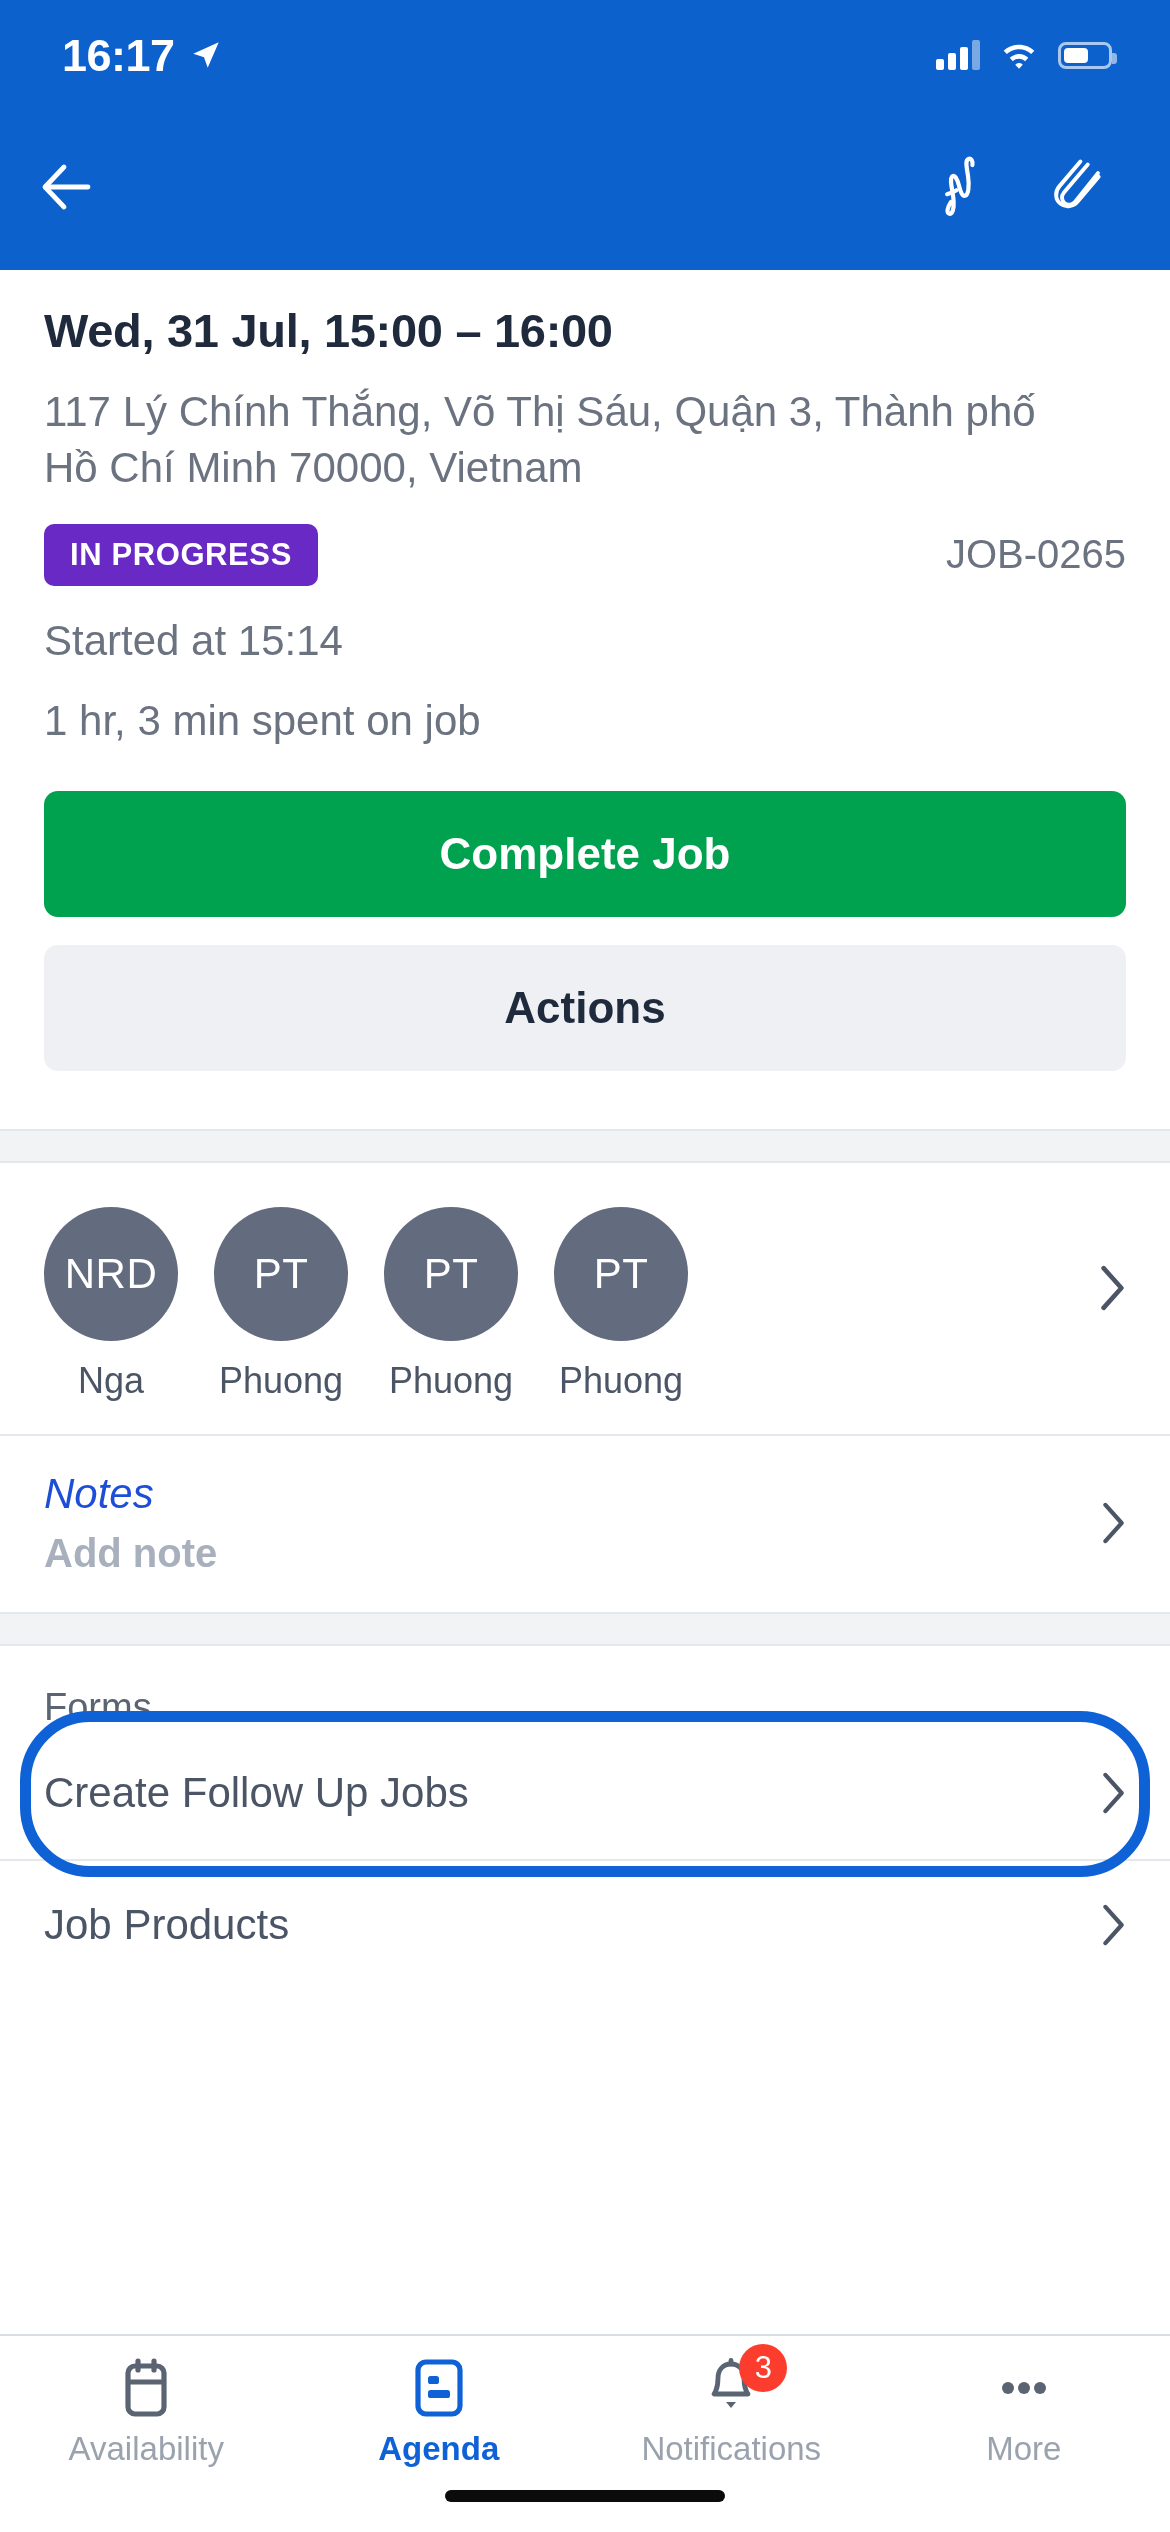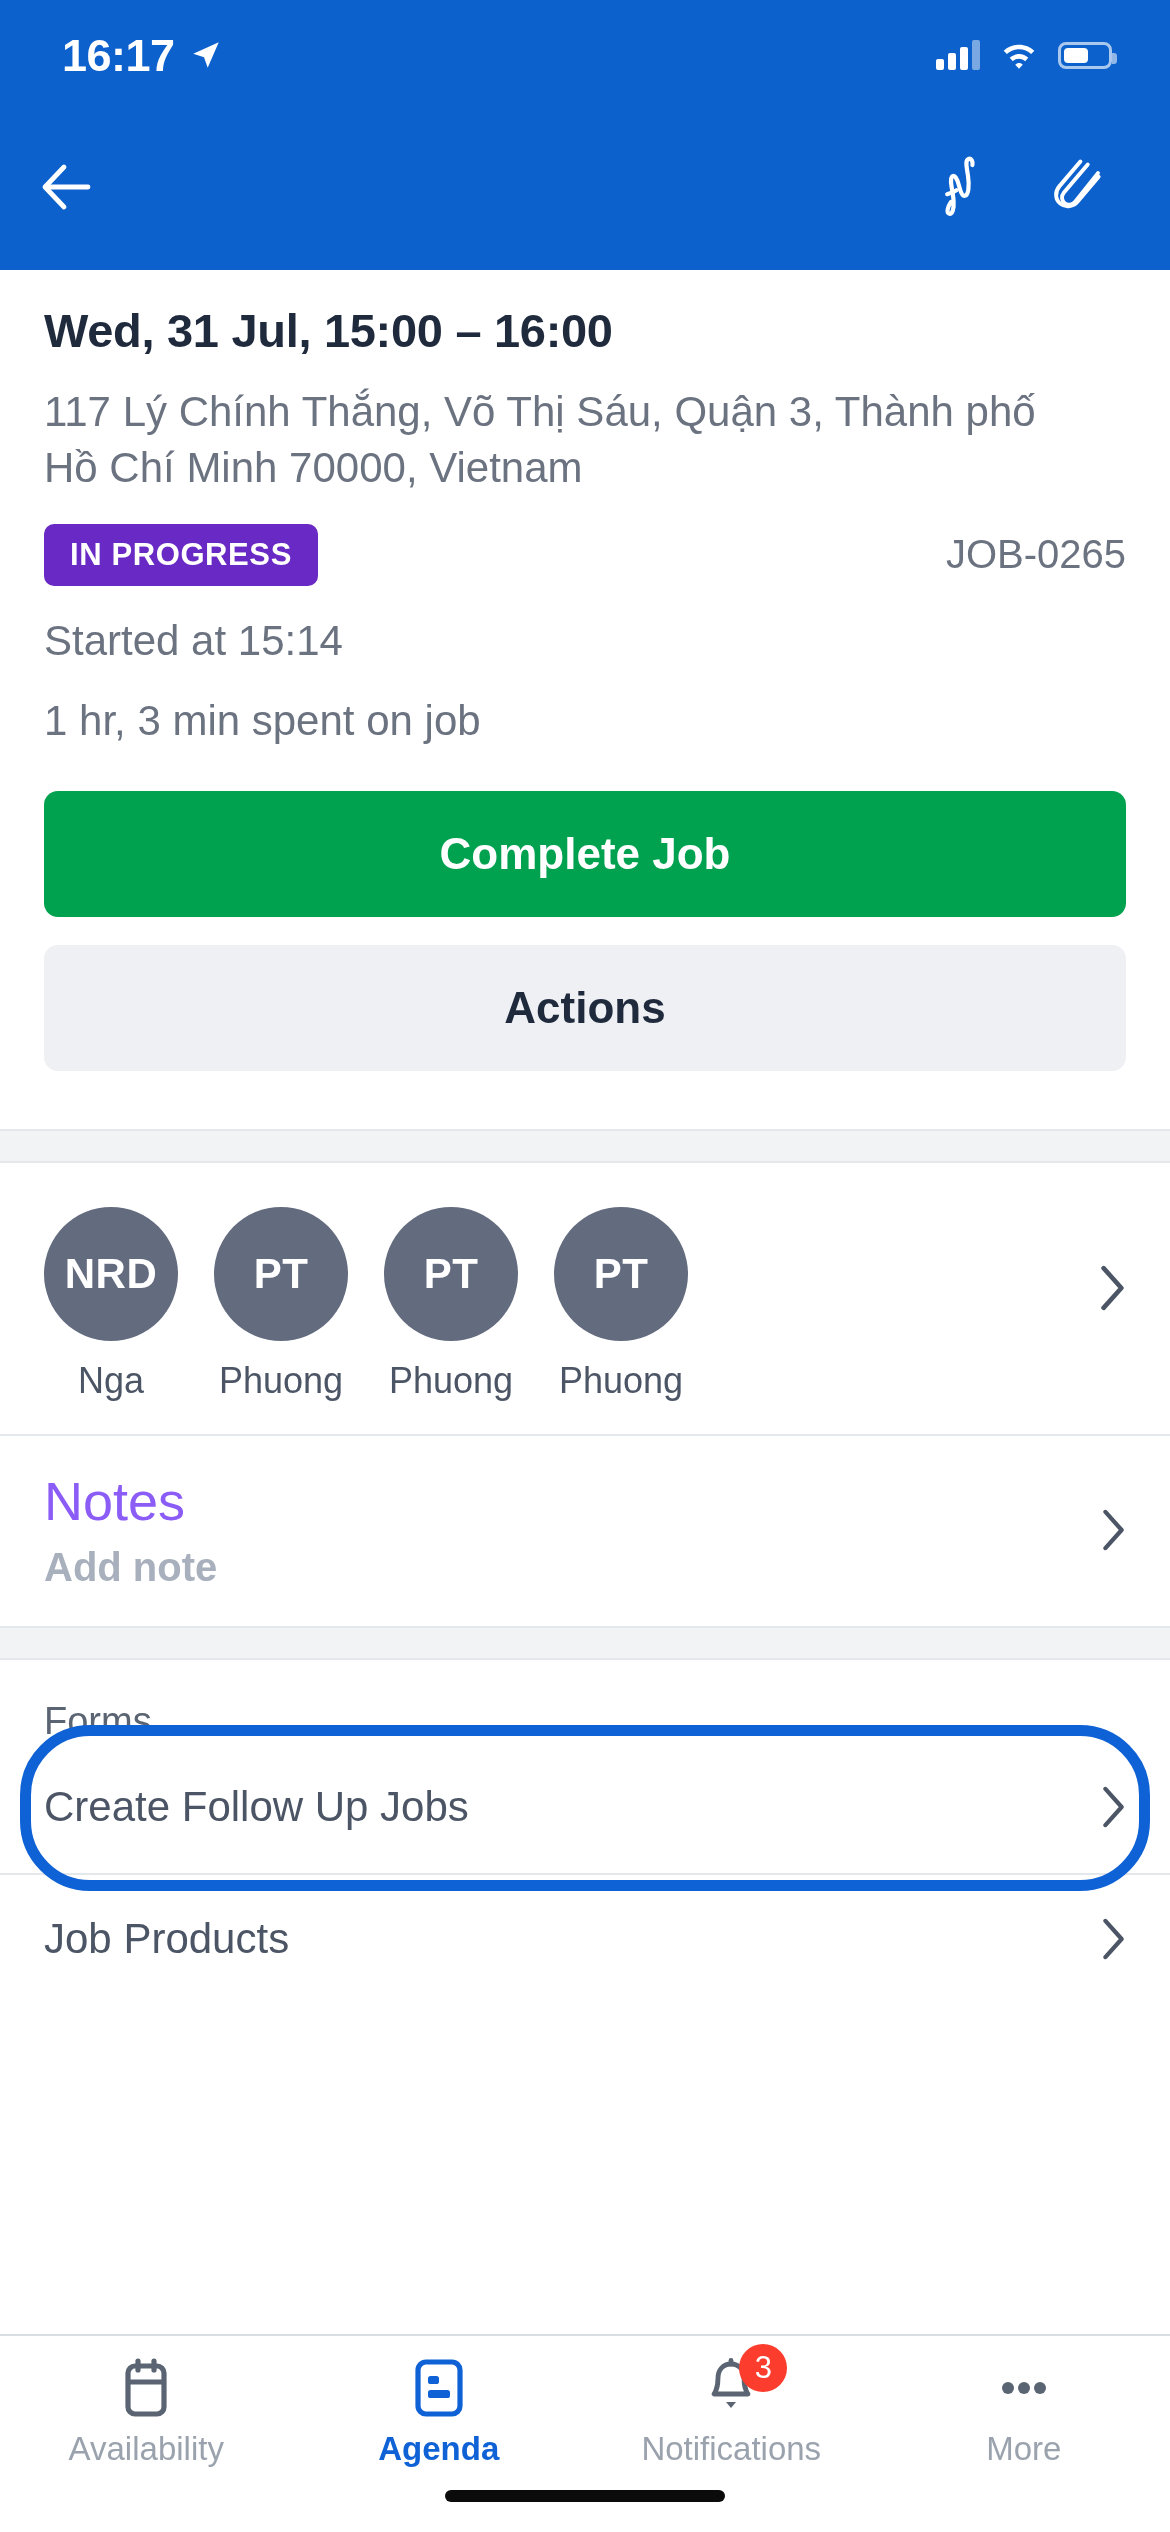--- a/index.html
+++ b/index.html
@@ -167,21 +167,21 @@
     background:#fff;
   }
   .avatars { display: flex; gap: 36px; flex: 1 1 auto; }
   .avatar-item { width: 134px; text-align: center; }
   .avatar {
     width: 134px; height: 134px;
     border-radius: 50%;
     background: #636b7e;
     color: #ffffff;
     font-size: 42px;
-    font-weight: 700;
+    font-weight: 400;
     display: flex;
     align-items: center;
     justify-content: center;
     letter-spacing: 0.5px;
   }
   .avatar-name {
     margin-top: 20px;
     font-size: 36px;
     color: #4b5565;
     line-height: 1.1;
@@ -198,21 +198,21 @@
   
   .row {
     display: flex;
     align-items: center;
     justify-content: space-between;
     padding: 34px 44px 36px 44px;
     background: #ffffff;
     min-height: 130px;
   }
   .row-texts { display: flex; flex-direction: column; gap: 12px; }
-  .row-title { font-size: 54px; color: #8b5cf6; line-height: 1.15; }
+  .row-title { font-size: 42px; color: #1d4ed8; line-height: 1.15; font-style: italic; }
   .row-sub { font-size: 40px; color: #a8b0bd; line-height: 1.15; font-weight: bold; }
   .row-chev { width: 24px; height: 42px; flex: 0 0 24px; }
 
   .section-label {
     padding: 40px 44px 0 44px;
     font-size: 38px;
     color: #5a6472;
     background: #fff;
   }
 

